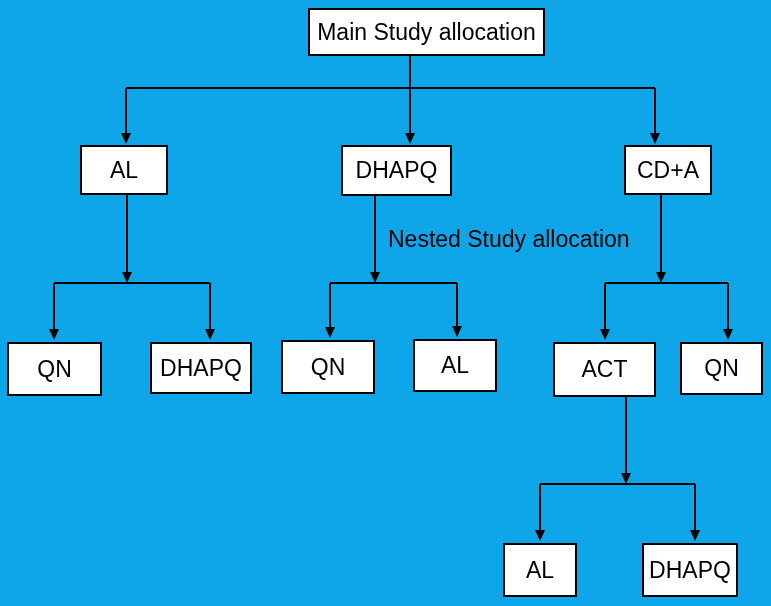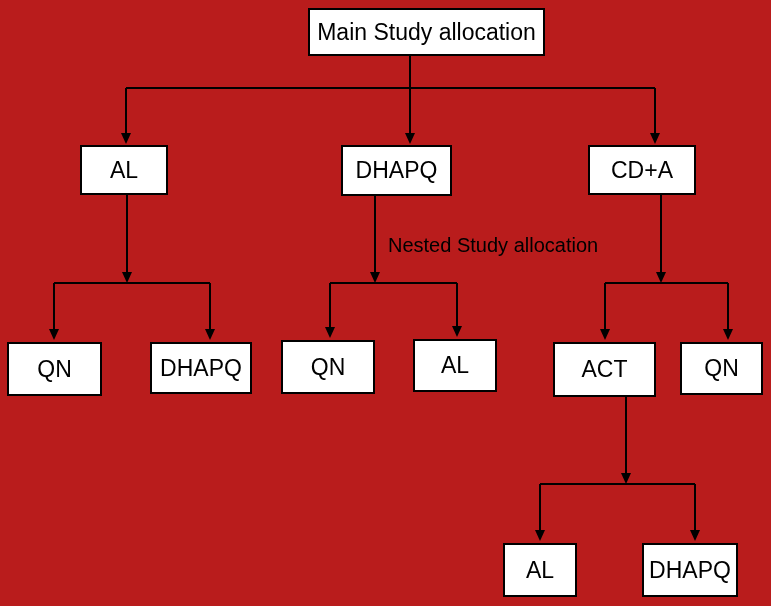--- a/index.html
+++ b/index.html
@@ -5,21 +5,21 @@
   html, body {
     margin: 0;
     padding: 0;
     background: #ffffff;
     font-family: "Liberation Sans", "DejaVu Sans", sans-serif;
   }
   .stage {
     position: relative;
     width: 771px;
     height: 606px;
-    background: #b91c1c;
+    background: #0ea5e9;
     overflow: hidden;
   }
   .connectors {
     position: absolute;
     left: 0;
     top: 0;
     width: 771px;
     height: 606px;
   }
   .node {
@@ -32,35 +32,35 @@
     align-items: center;
     justify-content: center;
     font-size: 23px;
     line-height: 1;
     white-space: nowrap;
   }
   
   .n-main    { left: 308px; top:   8px; width: 237px; height: 48px; }
   .n-al1     { left:  80px; top: 145px; width:  88px; height: 50px; }
   .n-dhapq1  { left: 341px; top: 145px; width: 111px; height: 51px; }
-  .n-cda     { left: 588px; top: 145px; width:  108px; height: 50px; }
+  .n-cda     { left: 624px; top: 145px; width:  88px; height: 50px; }
   .n-qn1     { left:   7px; top: 342px; width:  95px; height: 54px; }
   .n-dhapq2  { left: 150px; top: 342px; width: 102px; height: 52px; }
   .n-qn2     { left: 281px; top: 340px; width:  94px; height: 54px; }
   .n-al2     { left: 413px; top: 339px; width:  84px; height: 53px; }
   .n-act     { left: 553px; top: 342px; width: 103px; height: 55px; }
   .n-qn3     { left: 680px; top: 342px; width:  83px; height: 53px; }
   .n-al3     { left: 503px; top: 543px; width:  74px; height: 54px; }
   .n-dhapq3  { left: 642px; top: 543px; width:  96px; height: 54px; }
 
   .floating-label {
     position: absolute;
     left: 388px;
-    top: 234px;
-    font-size: 20px;
+    top: 226px;
+    font-size: 23px;
     color: #000000;
     white-space: nowrap;
     text-align: right;
   }
   .connectors path {
     stroke: #000000;
     stroke-width: 2;
     fill: none;
   }
   .connectors polygon {

